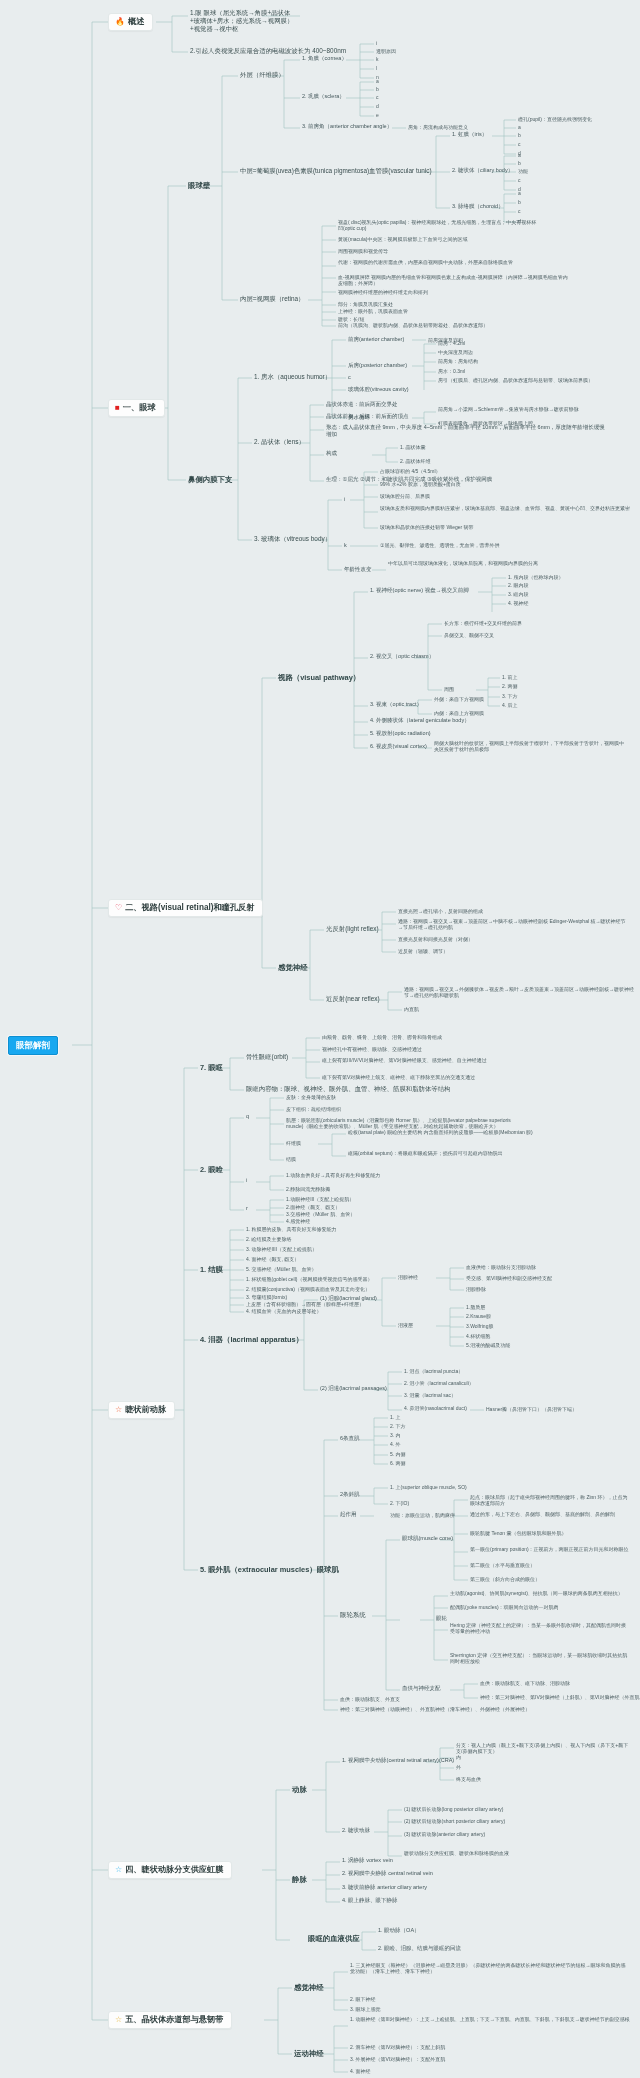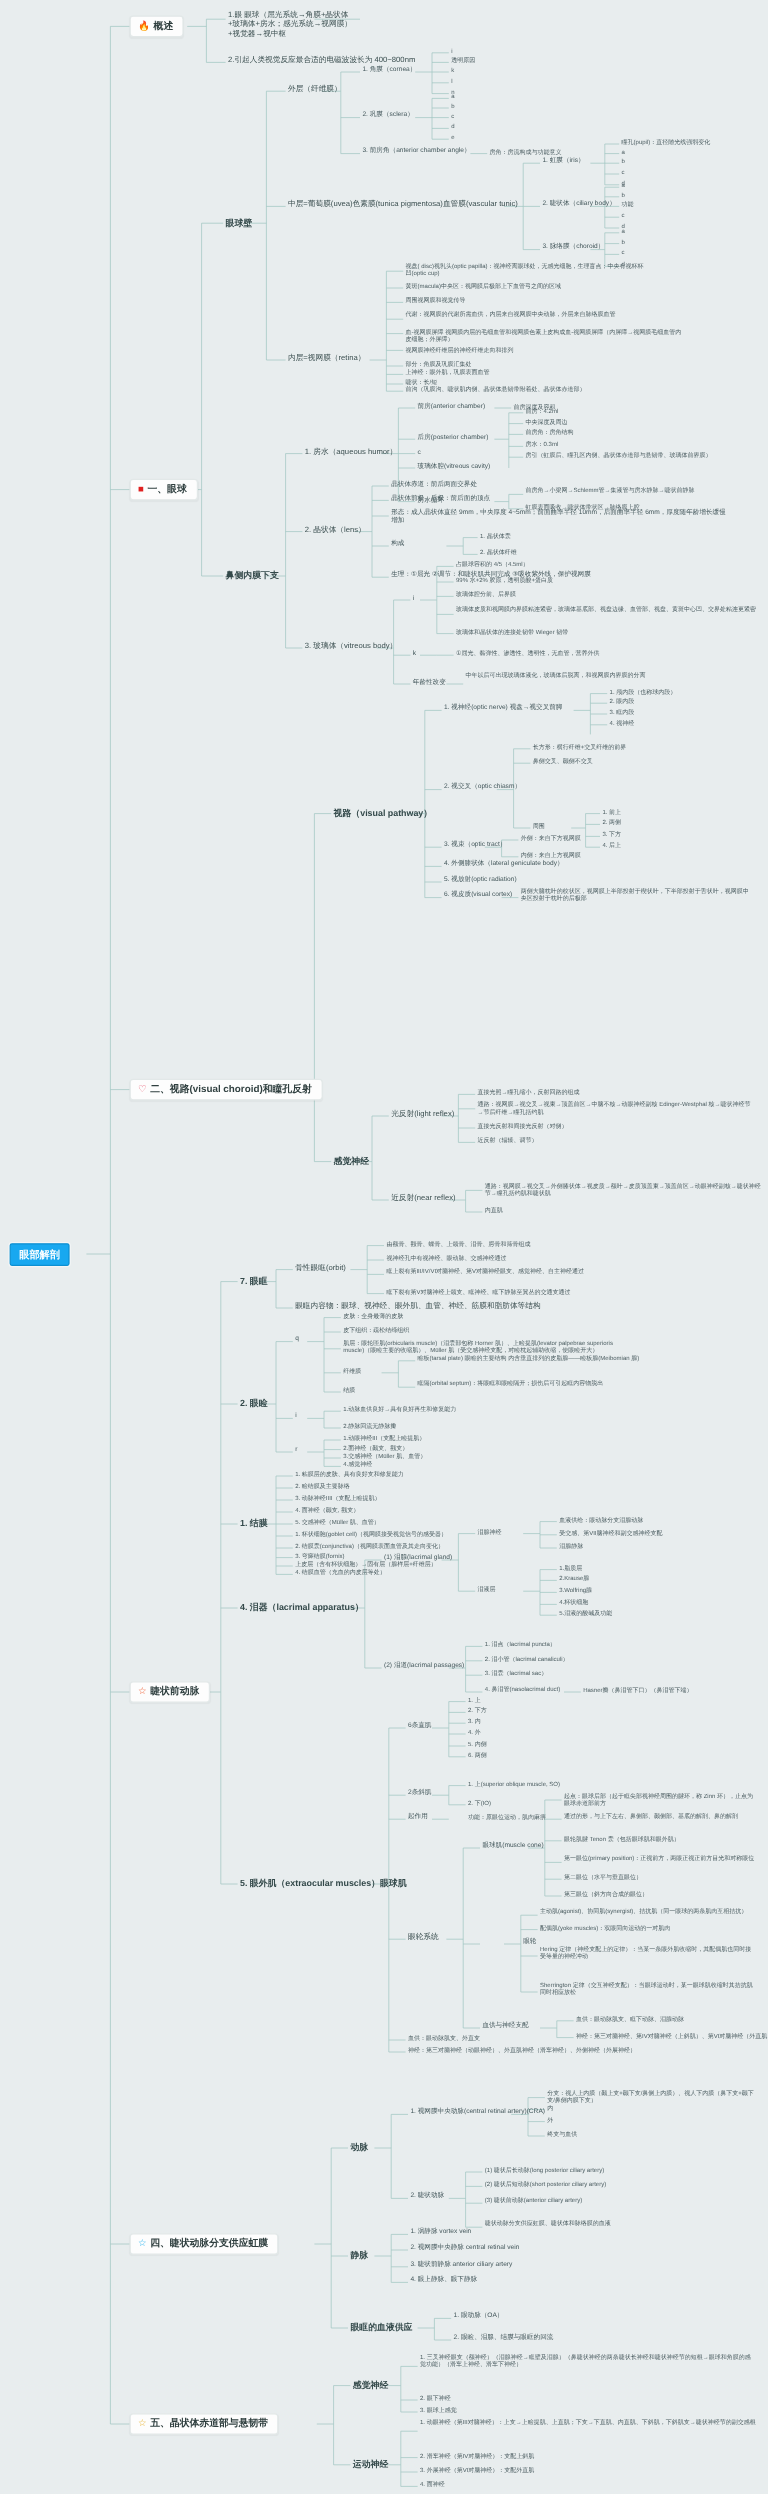--- a/index.html
+++ b/index.html
@@ -546,21 +546,21 @@
   <div class="node l5" style="left:380px; top:493px;">玻璃体腔分前、后界膜</div>
   <div class="node l5 wrap" style="left:380px; top:505px; width:250px;">玻璃体皮质和视网膜内界膜粘连紧密，玻璃体基底部、视盘边缘、血管部、视盘、黄斑中心凹、交界处粘连更紧密</div>
   <div class="node l5" style="left:380px; top:524px;">玻璃体和晶状体的连接处韧带 Wieger 韧带</div>
   <div class="node l4" style="left:344px; top:542px;">k</div>
   <div class="node l5" style="left:380px; top:542px;">①屈光、黏弹性、渗透性、透明性，无血管，营养外供</div>
   <div class="node l4" style="left:344px; top:566px;">年龄性改变</div>
   <div class="node l5 wrap" style="left:388px; top:560px; width:230px;">中年以后可出现玻璃体液化，玻璃体后脱离，和视网膜内界膜的分离</div>
 
   <div class="node l1" style="left:108px; top:899px;">
     <span class="ico heart">♡</span>
-    <span>二、视路(visual choroid)和瞳孔反射</span>
+    <span>二、视路(visual retinal)和瞳孔反射</span>
   </div>
 
   <div class="node l2" style="left:278px; top:673px;">视路（visual pathway）</div>
   <div class="node l2" style="left:278px; top:963px;">感觉神经</div>
 
   <div class="node l4" style="left:370px; top:587px;">1. 视神经(optic nerve) 视盘→视交叉前脚</div>
   <div class="node l5" style="left:508px; top:574px;">1. 颅内段（也称球内段）</div>
   <div class="node l5" style="left:508px; top:582px;">2. 眼内段</div>
   <div class="node l5" style="left:508px; top:591px;">3. 眶内段</div>
   <div class="node l5" style="left:508px; top:600px;">4. 视神经</div>
@@ -696,21 +696,21 @@
   <div class="node l5" style="left:340px; top:1696px;">血供：眼动脉肌支、外直支</div>
   <div class="node l5" style="left:340px; top:1706px;">神经：第三对脑神经（动眼神经）、外直肌神经（滑车神经）、外侧神经（外展神经）</div>
 
   <div class="node l1" style="left:108px; top:1861px;">
     <span class="ico star2">☆</span>
     <span>四、睫状动脉分支供应虹膜</span>
   </div>
 
   <div class="node l2" style="left:292px; top:1785px;">动脉</div>
   <div class="node l2" style="left:292px; top:1875px;">静脉</div>
-  <div class="node l2" style="left:292px; top:1935px;">眼眶的血液供应</div>
+  <div class="node l2" style="left:308px; top:1935px;font-family:Liberation Mono, monospace;">眼眶的血液供应</div>
 
   <div class="node l4" style="left:342px; top:1757px;">1. 视网膜中央动脉(central retinal artery)(CRA)</div>
   <div class="node l5 wrap" style="left:456px; top:1742px; width:175px;">分支：视人上内膜（颞上支+颞下支/鼻侧上内膜）、视人下内膜（鼻下支+颞下支/鼻侧内膜下支）</div>
   <div class="node l5" style="left:456px; top:1754px;">内</div>
   <div class="node l5" style="left:456px; top:1764px;">外</div>
   <div class="node l5" style="left:456px; top:1776px;">终支与血供</div>
 
   <div class="node l4" style="left:342px; top:1827px;">2. 睫状动脉</div>
   <div class="node l5" style="left:404px; top:1806px;">(1) 睫状后长动脉(long posterior ciliary artery)</div>
   <div class="node l5" style="left:404px; top:1818px;">(2) 睫状后短动脉(short posterior ciliary artery)</div>

